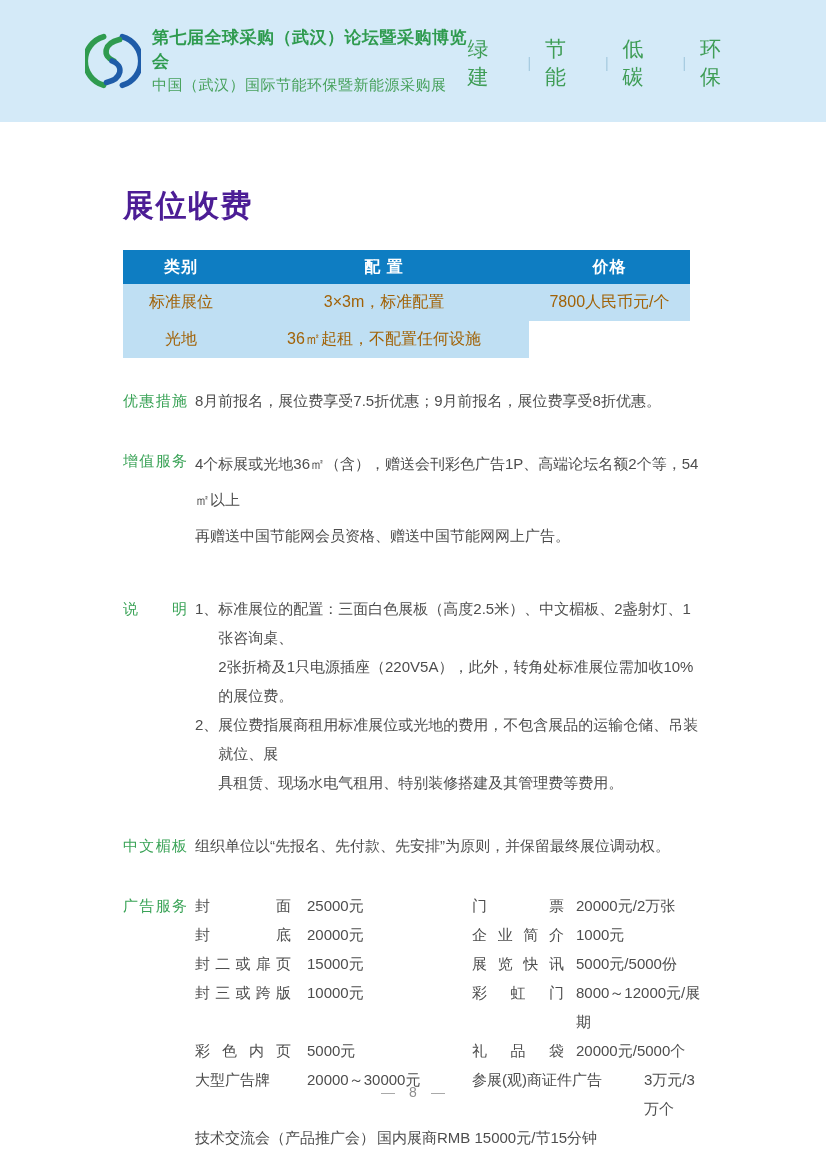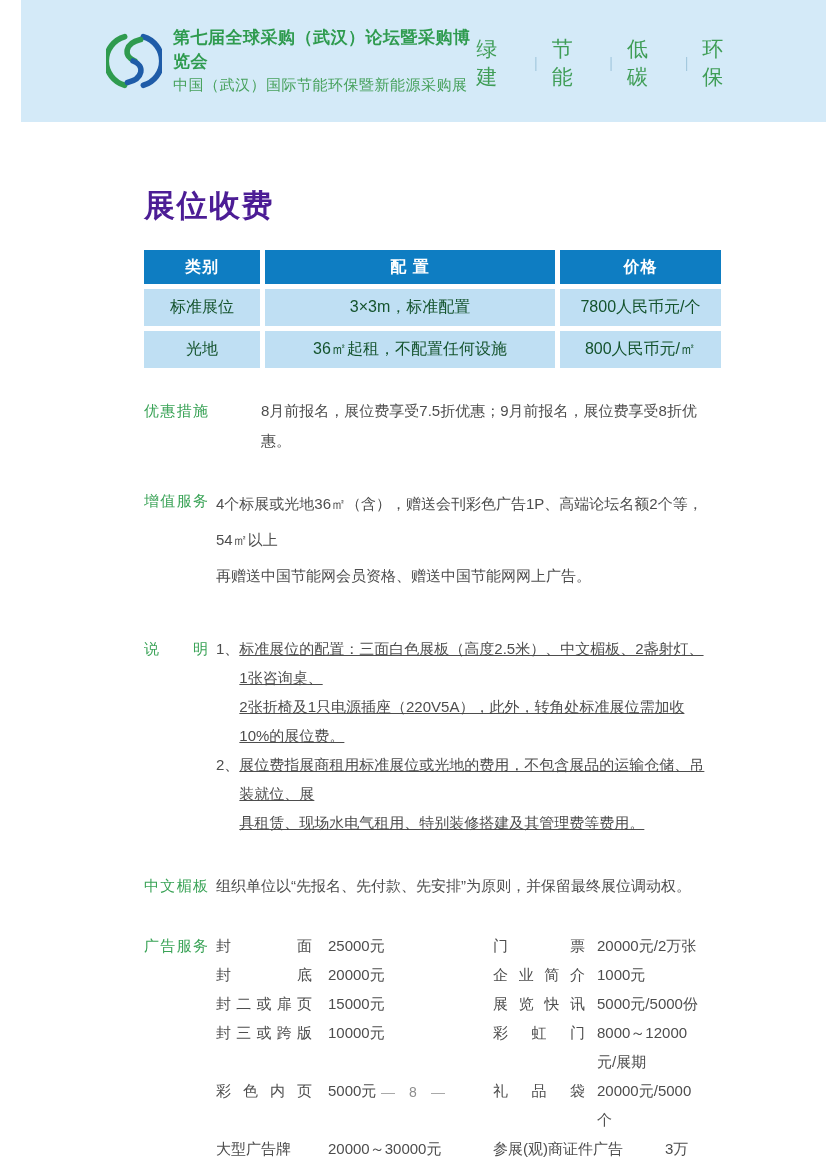--- a/index.html
+++ b/index.html
@@ -1,20 +1,20 @@
 <!DOCTYPE html>
 <html><head>
 <meta charset="utf-8">
 <style>
   * { margin:0; padding:0; box-sizing:border-box; }
   html,body { background:#fff; }
   body { font-family:"Liberation Sans","DejaVu Sans",sans-serif; }
   .page {
     position:relative; width:826px; height:1168px; margin:0 auto;
-    background:#ffffff; overflow:hidden;padding-left:21px;
+    background:#ffffff; overflow:hidden;
   }
   
   .hdr {
     height:122px; background:#d4eaf8;
     display:flex; align-items:center; justify-content:space-between;
     padding:0 80px 0 85px;
   }
   .brand { display:flex; align-items:center; gap:11px; }
   .brand-logo { width:56px; height:58px; flex:0 0 auto; }
   .brand-title { font-size:17px; font-weight:bold; color:#2f9b4f; line-height:24px; letter-spacing:0.5px; }
@@ -22,42 +22,42 @@
   .tags { display:flex; align-items:center; gap:14px; margin-top:4px; }
   .tag { font-size:21px; color:#3f9d56; letter-spacing:7px; margin-right:-7px;font-family:Liberation Mono, monospace; }
   .tag-sep { color:#a4c9de; font-size:14px; }
   
   .main { padding:0 121px 0 123px; }
   .page-title {
     margin-top:64px; font-size:31px; font-weight:600;
     color:#4c1d95; letter-spacing:1.5px; line-height:40px;
   }
   
-  .fee-table { margin-top:24px; display:grid; grid-template-columns:116px 290px 161px; gap:5px; }
+  .fee-table { margin-top:24px; display:grid; grid-template-columns:116px 290px 161px; }
   .fee-cell { display:flex; align-items:center; justify-content:center; font-size:16px; }
   .fee-head { background:#0e7dc2; color:#ffffff; font-weight:bold; height:34px; letter-spacing:1px; }
-  .fee-data { background:#bfdff3; color:#14532d; height:37px; }
+  .fee-data { background:#bfdff3; color:#a16207; height:37px; }
   
   .sec { display:flex; }
   .sec-label {
     width:64px; flex:0 0 64px; margin-right:8px;
     color:#3aa357; font-size:15px; line-height:30px;
     text-align:justify; text-align-last:justify;
   }
   .sec-body { flex:1; color:#4d4d4d; font-size:15px; line-height:30px; }
-  .sec-youhui { margin-top:28px;gap:45px; }
+  .sec-youhui { margin-top:28px; }
   .sec-zengzhi { margin-top:30px; }
   .sec-zengzhi .sec-body div { line-height:36px; }
   .sec-shuoming { margin-top:40px; }
   .sec-canzhan { margin-top:34px; }
   .sec-ads { margin-top:30px; }
   .note-item { display:flex; }
   .note-no { flex:0 0 22px; color:#4d4d4d; line-height:29px; }
   .note-lines { flex:1; line-height:29px; }
-  .note-lines div { line-height:29px;text-decoration:underline; }
+  .note-lines div { line-height:29px; }
   
   .ad-row { display:grid; grid-template-columns:112px 165px 104px 1fr; line-height:29px; color:#4d4d4d; }
   .jl { display:inline-block; text-align:justify; text-align-last:justify; }
   .jl-l { width:96px; }
   .jl-r { width:92px; }
   .ad-row-wide { display:flex; line-height:29px; color:#4d4d4d; }
   .ad-row-wide .wlab { flex:0 0 150px; }
   .ad-row-wide .wprice { margin-left:22px; }
   .ad-row-tech { display:flex; line-height:29px; color:#4d4d4d; }
   .ad-row-tech .tlab { flex:0 0 182px; }
@@ -105,21 +105,20 @@
       <div class="fee-cell fee-head">类别</div>
       <div class="fee-cell fee-head">配 置</div>
       <div class="fee-cell fee-head">价格</div>
 
       <div class="fee-cell fee-data">标准展位</div>
       <div class="fee-cell fee-data">3×3m，标准配置</div>
       <div class="fee-cell fee-data">7800人民币元/个</div>
 
       <div class="fee-cell fee-data">光地</div>
       <div class="fee-cell fee-data">36㎡起租，不配置任何设施</div>
-      <div class="fee-cell fee-data">800人民币元/㎡</div>
     </div>
 
     <section class="sec sec-youhui">
       <div class="sec-label">优惠措施</div>
       <div class="sec-body">8月前报名，展位费享受7.5折优惠；9月前报名，展位费享受8折优惠。</div>
     </section>
 
     <section class="sec sec-zengzhi">
       <div class="sec-label">增值服务</div>
       <div class="sec-body">

